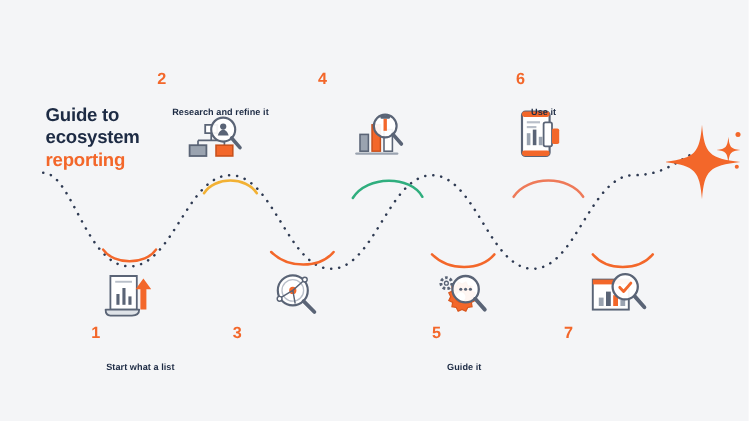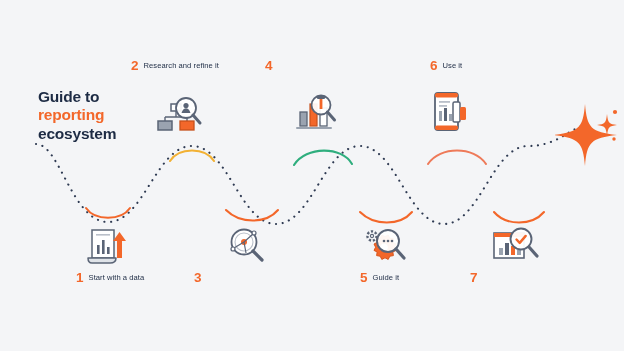--- a/index.html
+++ b/index.html
@@ -51,25 +51,26 @@
   .step-num {
     color: #f3672a;
     font-weight: bold;
     font-size: 13.5px;
     line-height: 1;
     flex: 0 0 auto;
     margin-top: -1px;
   }
   .step-text {
     color: #1d2b44;
-    font-weight: normal;
+    font-weight: bold;
     font-size: 7.6px;
     line-height: 1.45;
     letter-spacing: 0.05px;
     white-space: pre-line;
+    margin-top: 28px;
   }
 
   
   #label-2 { left: 131px; top: 60px; }
   #label-4 { left: 265px; top: 60px; }
   #label-6 { left: 430px; top: 60px; }
   
   #label-1 { left: 76px; top: 272px; }
   #label-3 { left: 194px; top: 272px; }
   #label-5 { left: 360px; top: 272px; }
@@ -102,22 +103,22 @@
   }
   #sparkle svg { display: block; width: 100%; height: 100%; }
 </style>
 </head>
 <body>
 
 <div id="canvas">
 
   <div id="title-block">
     <span class="ln t-dark">Guide to</span>
+    <span class="ln t-dark">ecosystem</span>
     <span class="ln t-orange">reporting</span>
-    <span class="ln t-dark">ecosystem</span>
   </div>
 
   <svg id="wave-svg" viewBox="0 0 624 351">
     <defs>
 
       <path id="wavepath" d="M 36,144
            C 60,144 72,222 108,222
            C 144,222 156,146 192,146
            C 228,146 240,224 276,224
            C 312,224 324,146 360,146
@@ -237,21 +238,21 @@
       <rect x="24" y="26" width="4" height="9" fill="#f3672a"></rect>
       <rect x="30" y="30" width="4" height="5" fill="#9aa3b0"></rect>
       <circle cx="34" cy="19" r="10.5" fill="#ffffff" fill-opacity="0.94" stroke="#5a6476" stroke-width="1.9"></circle>
       <path d="M29.5 19.5 l3.2 3.4 l6 -7" fill="none" stroke="#f3672a" stroke-width="2.4" stroke-linecap="round" stroke-linejoin="round"></path>
       <path d="M42 27 l8 9" stroke="#5a6476" stroke-width="3.2" stroke-linecap="round"></path>
     </svg>
   </div>
 
   <div id="label-1" class="step-label">
     <span class="step-num">1</span>
-    <span class="step-text">Start with a data</span>
+    <span class="step-text">Start what a list</span>
   </div>
 
   <div id="label-2" class="step-label">
     <span class="step-num">2</span>
     <span class="step-text">Research and refine it</span>
   </div>
 
   <div id="label-3" class="step-label">
     <span class="step-num">3</span>
   </div>

